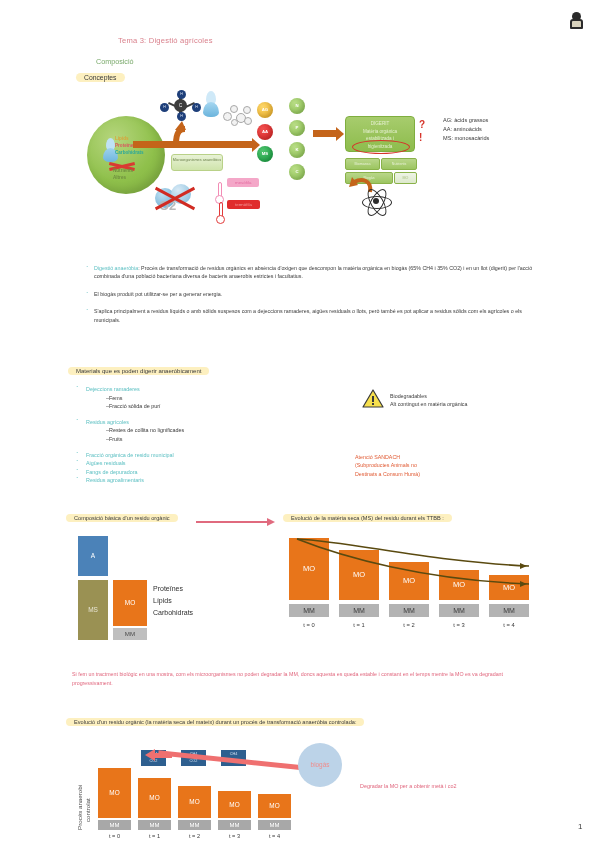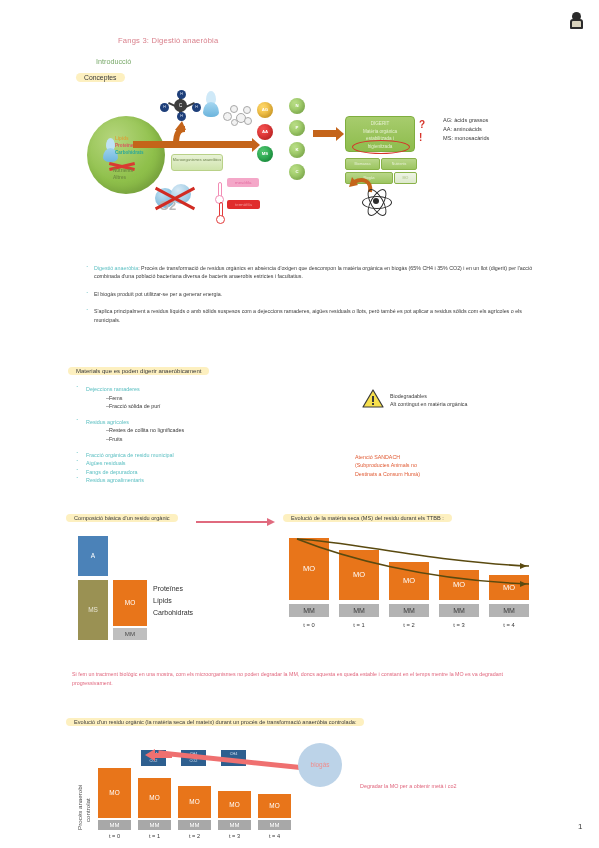--- a/index.html
+++ b/index.html
@@ -179,22 +179,22 @@
 </head>
 <body>
 
 <div class="page">
 
   <div class="abs" id="doc-icon">
     <div class="head"></div>
       <div class="body"></div>
   </div>
 
-  <div class="abs" id="title">Fangs 3: Digestió anaeròbia</div>
-  <div class="abs" id="subtitle">Introducció</div>
+  <div class="abs" id="title">Tema 3: Digestió agrícoles</div>
+  <div class="abs" id="subtitle">Composició</div>
   <div class="abs" id="concepts"><span class="hl">Conceptes</span></div>
 
   <div class="abs" id="schema">
 
     <div class="circ" id="bigcircle">
       <div class="drop">
           <div class="d1"></div>
           <div class="d2"></div>
         </div>
       <div class="bc-lab" id="bc-l1">Lípids</div>

